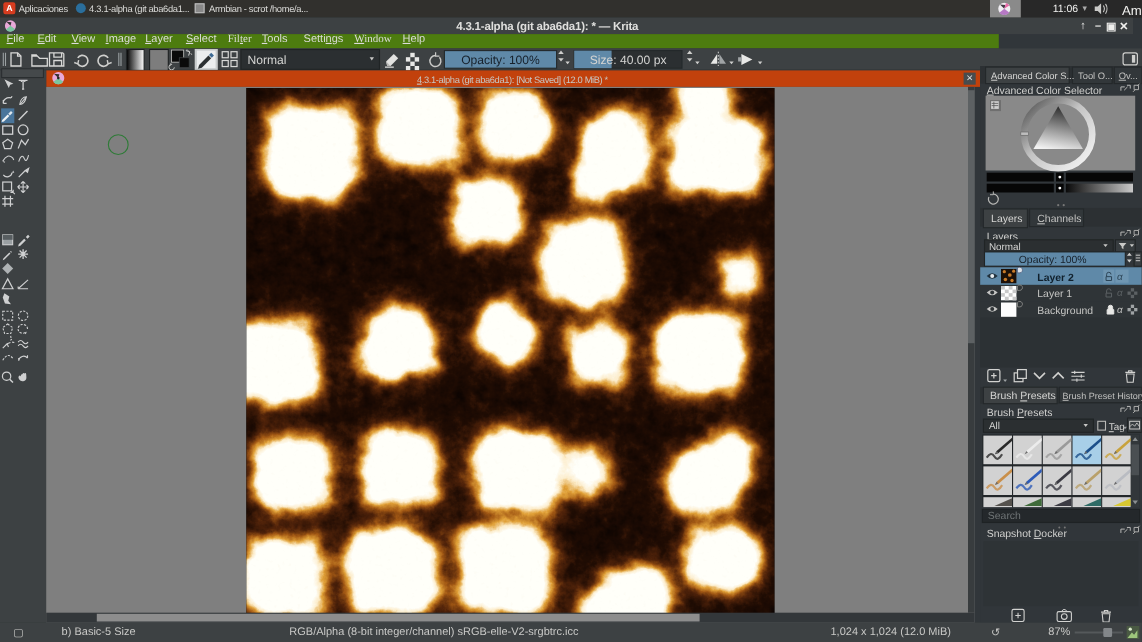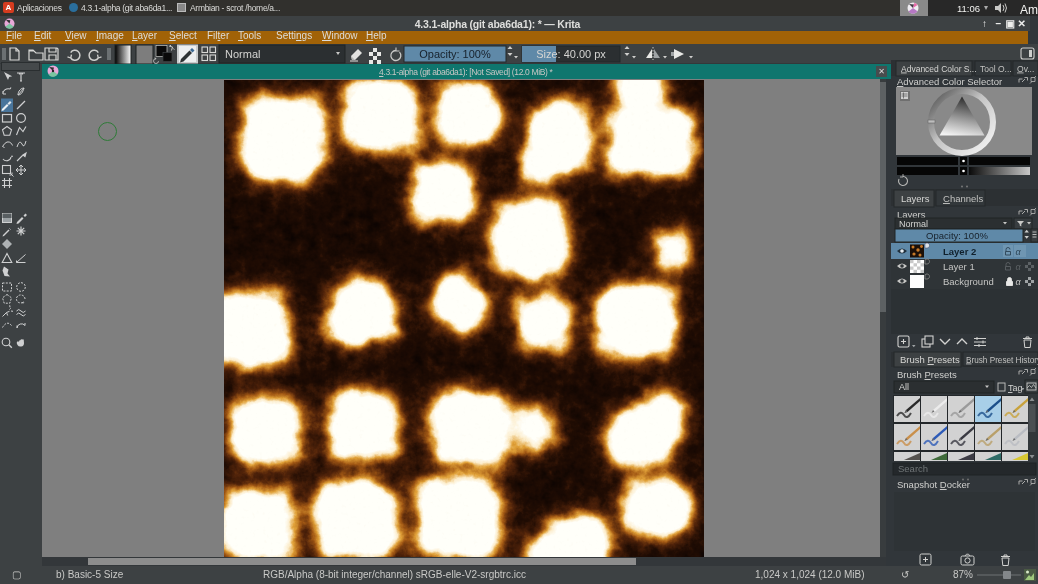--- a/index.html
+++ b/index.html
@@ -6,26 +6,26 @@
 html,body { width:1038px; height:584px; overflow:hidden; background:#31363a; font-family:"Liberation Sans",sans-serif; }
 #root { position:absolute; top:0; left:0; width:1038px; height:584px; }
 .abs { position:absolute; }
 
 #topbar { left:0; top:0; width:1038px; height:16px; background:#31302d; color:#dcdcda; font-size:10px; }
 #topbar .titem { position:absolute; top:2px; white-space:nowrap; }
 
 #titlebar { left:0; top:16px; width:1030px; height:15px; background:#3d4143; color:#e6e6e4; }
 #titlebar .t { position:absolute; top:2px; width:995px; text-align:center; font-size:10.5px; font-weight:bold; color:#dfdfdd; letter-spacing:-0.2px; }
 
-#menubar { left:0; top:31px; width:1028px; height:13px; background:#a16207; color:#dcdcda; font-size:10px; }
+#menubar { left:0; top:31px; width:908px; height:13px; background:#4d7c0f; color:#dcdcda; font-size:10px; }
 #menubar span { position:absolute; top:-1px; }
 
 #toolbar { left:0; top:44px; width:1038px; height:20px; background:#3d4143; border-bottom:1px solid #33383a; }
 
-#tabrow { left:42px; top:64px; width:849px; height:15px; background:#0f766e; color:#c7c7c5; font-size:10px; }
+#tabrow { left:42px; top:64px; width:849px; height:15px; background:#c2410c; color:#c7c7c5; font-size:10px; }
 
 #toolbox { left:0; top:64px; width:42px; height:502px; background:#3d4143; }
 
 #canvas { left:42px; top:79px; width:844px; height:487px; background:#7f7f7f; }
 #doc { position:absolute; left:182px; top:1px; width:480px; height:480px; }
 #vscroll { position:absolute; left:838px; top:0px; width:6px; height:478px; background:#383c3e; }
 #vthumb { position:absolute; left:838px; top:3px; width:6px; height:230px; background:#5d6163; }
 #hscroll { position:absolute; left:0px; top:478px; width:844px; height:9px; background:#33373a; }
 #hthumb { position:absolute; left:46px; top:479px; width:548px; height:7px; background:#8d8d8d; }
 
@@ -75,24 +75,24 @@
   <span style="position:absolute; right:4px; top:2px; color:#efefed; font-size:10px; font-weight:bold;">✕</span>
 </div>
 
 <div id="menubar" class="abs">
   <span style="left:6px;"><u>F</u>ile</span>
   <span style="left:34px;"><u>E</u>dit</span>
   <span style="left:65px;"><u>V</u>iew</span>
   <span style="left:96px;"><u>I</u>mage</span>
   <span style="left:132px;"><u>L</u>ayer</span>
   <span style="left:169px;"><u>S</u>elect</span>
-  <span style="left:207px;">Fil<u>t</u>er</span>
+  <span style="left:207px;font-family:Liberation Serif, serif;">Fil<u>t</u>er</span>
   <span style="left:238px;"><u>T</u>ools</span>
   <span style="left:276px;">Setti<u>n</u>gs</span>
-  <span style="left:322px;"><u>W</u>indow</span>
+  <span style="left:322px;font-family:Liberation Serif, serif;"><u>W</u>indow</span>
   <span style="left:366px;"><u>H</u>elp</span>
 </div>
 
 <div id="toolbar" class="abs">
 <svg width="1038" height="20" viewBox="0 0 1038 20">
   <g stroke="#9aa0a2" stroke-width="1" fill="none">
     <line x1="3" y1="4" x2="3" y2="16"></line>
           <line x1="5" y1="4" x2="5" y2="16"></line>
     <line x1="108" y1="4" x2="108" y2="16"></line>
           <line x1="110" y1="4" x2="110" y2="16"></line>

